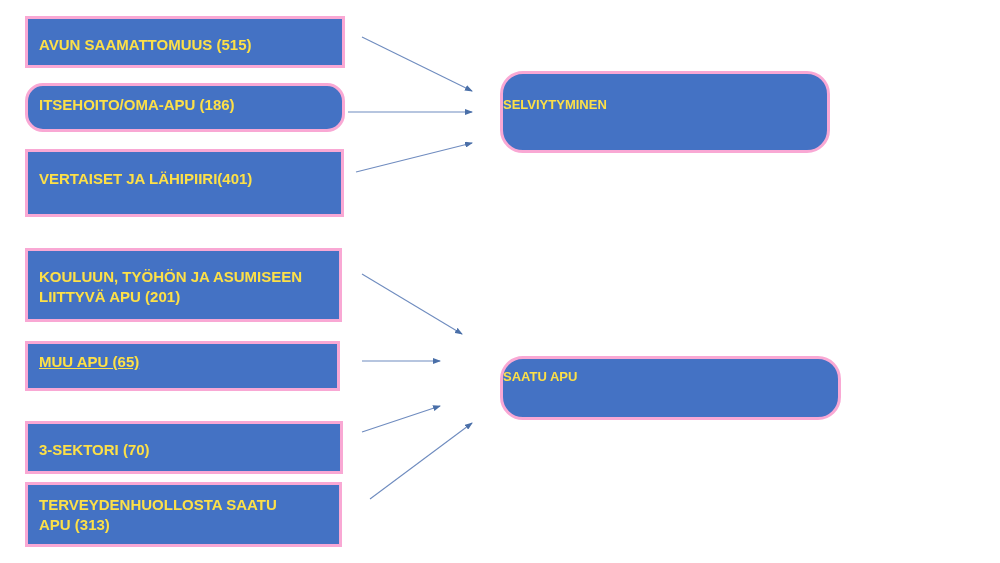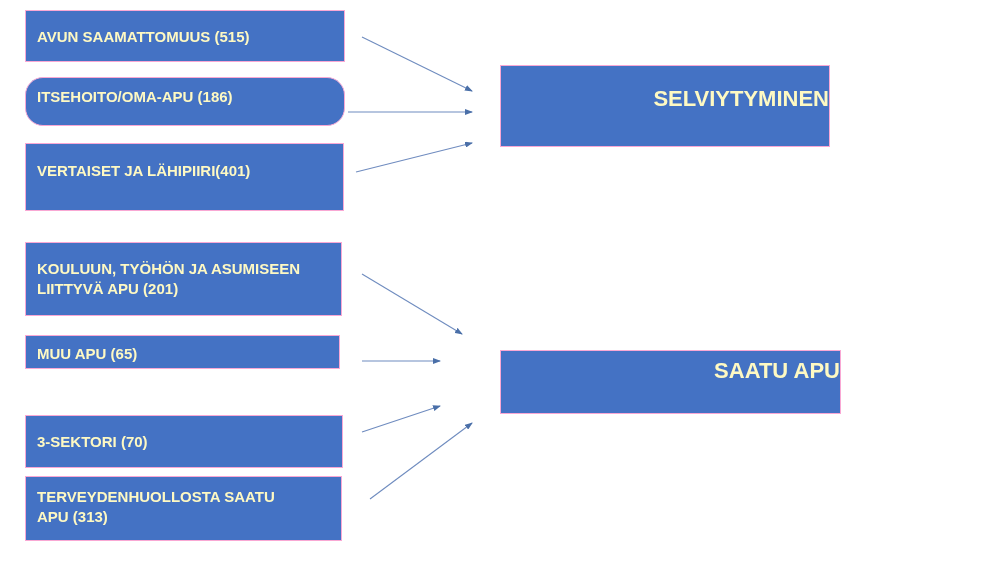--- a/index.html
+++ b/index.html
@@ -1,22 +1,22 @@
 <!DOCTYPE html>
 <html><head>
 <meta charset="utf-8">
 <style>
   html, body { margin:0; padding:0; }
   body { width:1000px; height:563px; background:#ffffff; position:relative; overflow:hidden;
          font-family: "Liberation Sans", "DejaVu Sans", sans-serif; }
-  .box { position:absolute; background:#4472C4; border:1px solid #f9a8d4; box-sizing:border-box;
-         color:#fef9c3; font-weight:bold; font-size:15px; line-height:20px; }
+  .box { position:absolute; background:#4472C4; border:3px solid #f9a8d4; box-sizing:border-box;
+         color:#fde047; font-weight:bold; font-size:15px; line-height:20px;margin-top:6px; }
   .src { padding:0 0 0 11px; display:flex; align-items:flex-start; }
   .src span { display:block; }
-  .tgt { display:flex; align-items:center; justify-content:flex-end; font-size:22px; }
+  .tgt { display:flex; align-items:center; justify-content:flex-start; font-size:13px;border-radius:23px; }
   svg.arrows { position:absolute; left:0; top:0; }
 </style>
 </head>
 <body>
 
 <svg class="arrows" width="1000" height="563">
   <defs>
     <marker id="ah" markerWidth="8" markerHeight="6" refX="7" refY="3" orient="auto" markerUnits="userSpaceOnUse">
       <path d="M0,0 L8,3 L0,6 Z" fill="#4A6FA8"></path>
     </marker>
@@ -42,21 +42,21 @@
   <span>VERTAISET JA LÄHIPIIRI(401)</span>
 </div>
 
 <div class="box tgt" style="left:500px; top:65px; width:330px; height:82px; padding-bottom:14px;">
   <span>SELVIYTYMINEN</span>
 </div>
 
 <div class="box src" style="left:25px; top:242px; width:317px; height:74px; padding-top:16px; padding-right:20px;">
   <span>KOULUUN, TYÖHÖN JA ASUMISEEN LIITTYVÄ APU (201)</span>
 </div>
-<div class="box src" style="left:25px; top:335px; width:315px; height:34px; padding-top:8px;">
+<div class="box src" style="left:25px; top:335px; width:315px; height:50px; padding-top:8px;text-decoration:underline;">
   <span>MUU APU (65)</span>
 </div>
 <div class="box src" style="left:25px; top:415px; width:318px; height:53px; padding-top:16px;">
   <span>3-SEKTORI (70)</span>
 </div>
 <div class="box src" style="left:25px; top:476px; width:317px; height:65px; padding-top:10px; padding-right:40px;">
   <span>TERVEYDENHUOLLOSTA SAATU APU (313)</span>
 </div>
 
 <div class="box tgt" style="left:500px; top:350px; width:341px; height:64px; padding-bottom:23px;">

